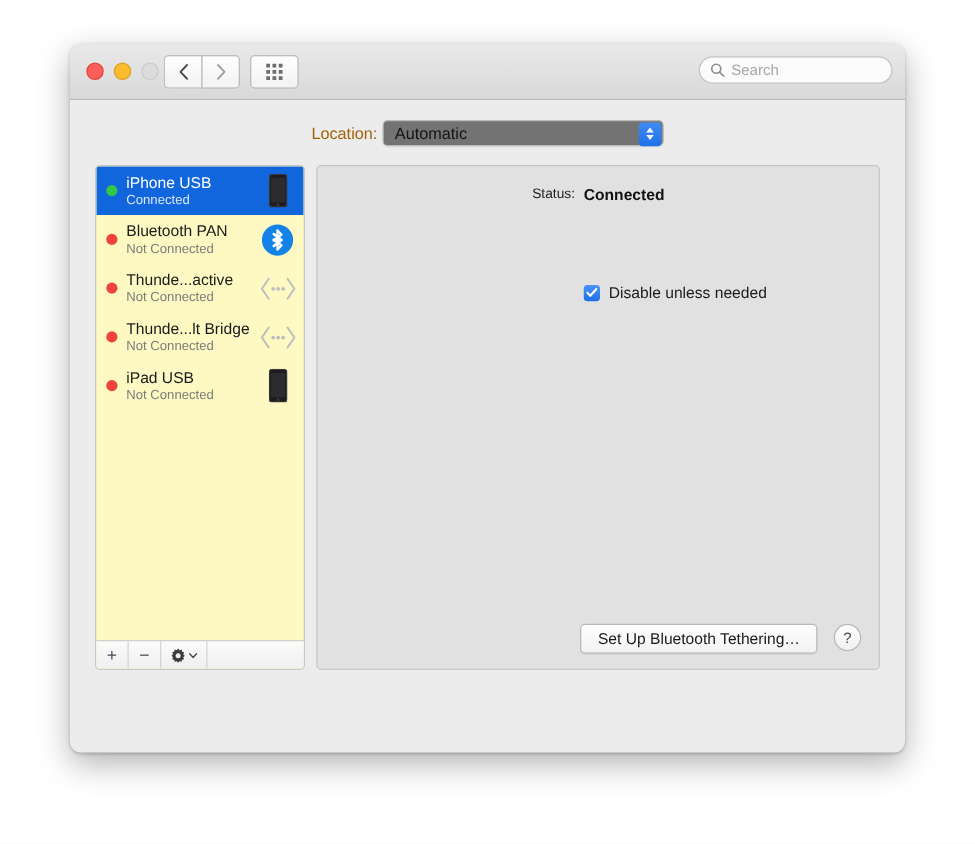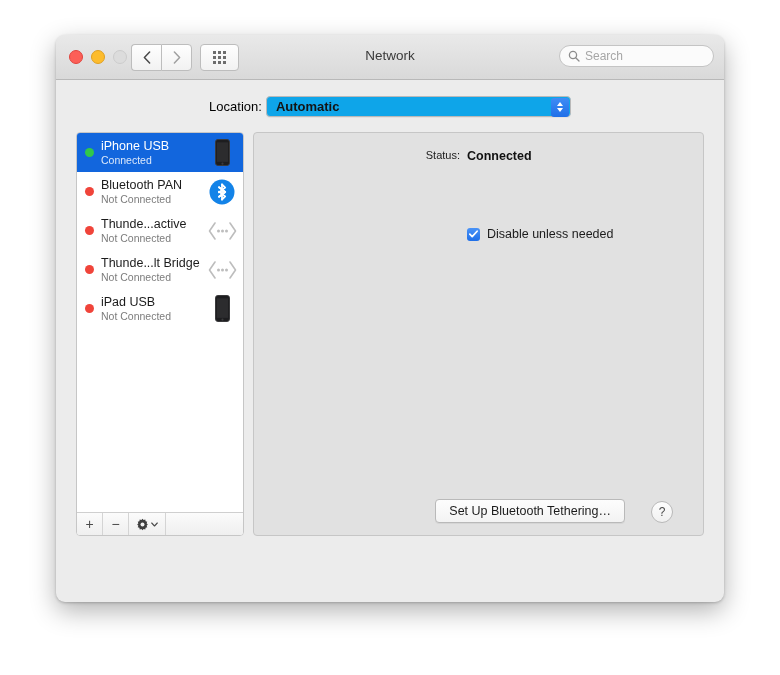--- a/index.html
+++ b/index.html
@@ -135,35 +135,34 @@
     position: absolute;
     left: 0; right: 0;
     top: 58px;
     height: 26px;
     display: flex;
     align-items: center;
     justify-content: center;
   }
   .loclabel {
     font-size: 13px;
-    color: #000000;
+    color: #a16207;
     margin-right: 4px;
   }
   .popup {
     position: relative;
-    width: 305px;
+    width: 225px;
     height: 21px;
-    background: #0ea5e9;
+    background: #737373;
     border: 1px solid #b9b9b9;
     border-radius: 4px;
     display: flex;
     align-items: center;
     box-sizing: border-box;
     box-shadow: 0 1px 0 rgba(0,0,0,0.04);
-    font-weight: bold;
   }
   .popup .val {
     font-size: 13px;
     color: #141414;
     padding-left: 9px;
   }
   .stepper {
     position: absolute;
     right: 1px; top: 1px;
     width: 18px;
@@ -191,21 +190,21 @@
     top: 97px;
     width: 628px;
     height: 404px;
   }
 
   .sidebar {
     position: absolute;
     left: 0; top: 0;
     width: 168px;
     height: 404px;
-    background: #ffffff;
+    background: #fef9c3;
     border: 1px solid #c6c6c6;
     border-radius: 4px;
     box-sizing: border-box;
     display: flex;
     flex-direction: column;
     overflow: hidden;
   }
   .list {
     flex: 1 1 auto;
     overflow: hidden;
@@ -335,25 +334,25 @@
     display: flex;
     align-items: center;
     justify-content: center;
     margin-right: 7px;
     flex: 0 0 auto;
   }
   .checklabel { font-size: 12.5px; color: #1b1b1b; }
 
   .panelbtns {
     position: absolute;
-    right: 30px;
+    right: 14px;
     bottom: 12px;
     display: flex;
-    align-items: flex-end;
-    gap: 26px;
+    align-items: flex-start;
+    gap: 13px;
   }
   .pushbtn {
     background: linear-gradient(to bottom, #fdfdfd, #f3f3f3);
     border: 1px solid #b9b9b9;
     border-radius: 4px;
     font-family: "Liberation Sans", sans-serif;
     font-size: 12.5px;
     color: #1b1b1b;
     padding: 4px 13px;
     box-shadow: 0 1px 0 rgba(0,0,0,0.05);
@@ -416,21 +415,20 @@
           <i></i>
           <i></i>
           <i></i>
           <i></i>
           <i></i>
           <i></i>
           <i></i>
       </span>
     </div>
 
-    <div class="wintitle">Network</div>
 
     <div class="searchbox">
       <svg class="mag" viewBox="0 0 12 12">
         <circle cx="5" cy="5" r="3.6" stroke="#8c8c8c" stroke-width="1.3" fill="none"></circle>
         <line x1="7.7" y1="7.7" x2="11" y2="11" stroke="#8c8c8c" stroke-width="1.3" stroke-linecap="round"></line>
       </svg>
       <input type="text" placeholder="Search" style="">
     </div>
   </div>
 

